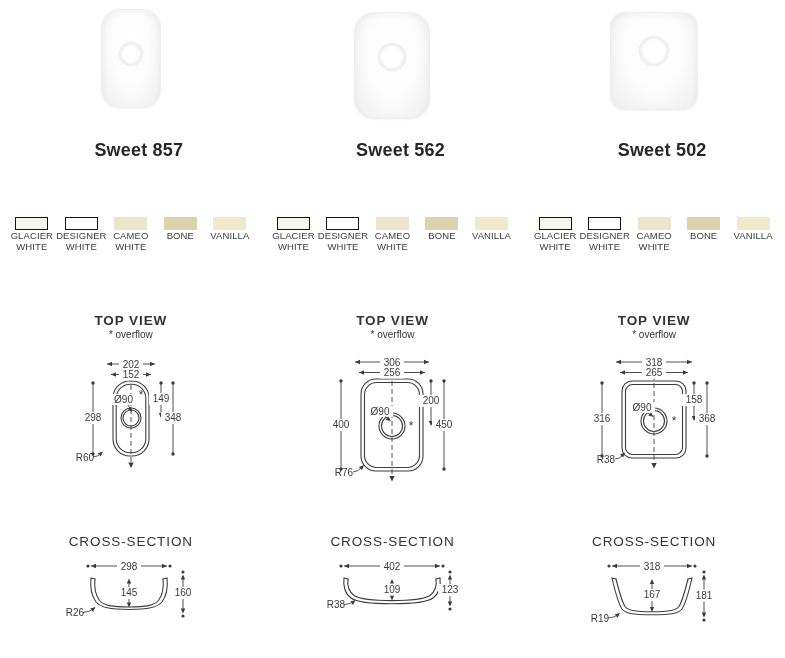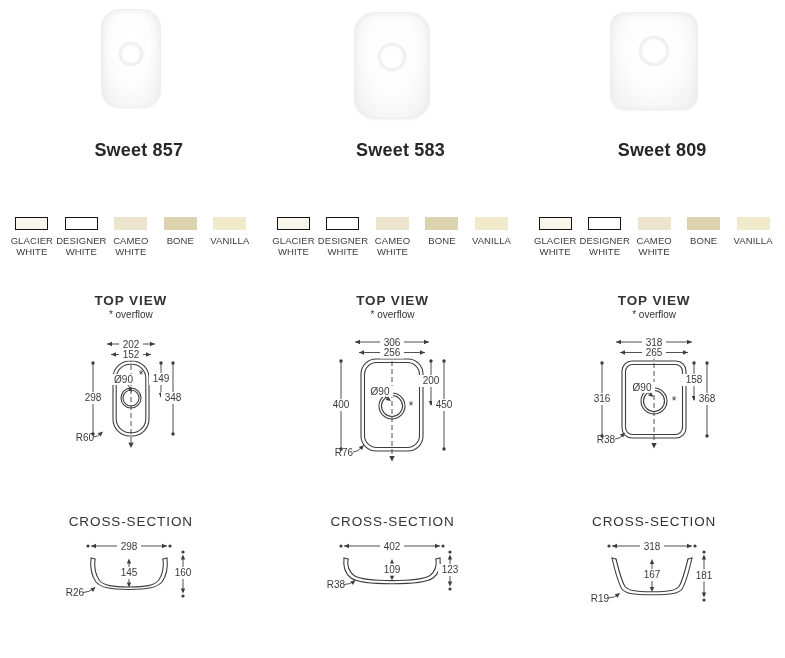--- a/index.html
+++ b/index.html
@@ -21,24 +21,24 @@
   .sink-802 .drain{top:42%;width:23px;height:23px;}
   .sink-809 .drain{top:40%;width:25px;height:25px;}
 
   .name{height:25px;font-size:18px;font-weight:bold;color:#272727;letter-spacing:0.2px;margin-left:16px;}
 
   
   .swatch-row{margin-top:52px;width:244px;display:flex;justify-content:space-between;}
   .swatch{width:46px;display:flex;flex-direction:column;align-items:center;}
   .chip{width:33px;height:13px;box-sizing:border-box;}
   .sw-bordered{border:1.4px solid #141414;}
-  .swatch-label{margin-top:5px;font-size:9.5px;line-height:1.2;text-align:center;color:#3b3b3b;letter-spacing:0.1px;}
+  .swatch-label{font-size:9.5px;line-height:1.2;text-align:center;color:#3b3b3b;letter-spacing:0.1px;}
 
   
-  .tv-title{margin-top:35px;font-size:13.5px;font-weight:600;letter-spacing:0.9px;color:#333;height:16px;}
+  .tv-title{margin-top:60px;font-size:13.5px;font-weight:600;letter-spacing:0.9px;color:#333;height:16px;}
   .tv-note{font-size:10px;color:#333;height:14px;}
   .cs-title{margin-top:44px;font-size:13.5px;font-weight:400;letter-spacing:0.9px;color:#333;height:16px;}
 
   svg.tv{margin-top:12px;display:block;}
   svg.cs{margin-top:6px;display:block;}
 
   .ln{stroke:#3d3d3d;stroke-width:1.1;fill:none;stroke-linecap:round;}
   .dim{stroke:#3d3d3d;stroke-width:0.9;fill:none;}
   .dsh{stroke:#3d3d3d;stroke-width:0.9;fill:none;stroke-dasharray:5 3;}
   .ah{fill:#3d3d3d;stroke:none;}
@@ -171,21 +171,21 @@
       <polygon class="ah" points="64.5,51 59.3,52.5 62.1,55.9"></polygon>
     </svg>
   </div>
 
   <div class="col">
     <div class="img-wrap">
       <div class="sink sink-802">
         <div class="drain"></div>
       </div>
     </div>
-    <div class="name">Sweet 583</div>
+    <div class="name">Sweet 562</div>
 
     <div class="swatch-row">
       <div class="swatch">
           <div class="chip sw-bordered" style="background: rgb(248, 246, 235);"></div>
           <div class="swatch-label">GLACIER WHITE</div>
         </div>
       <div class="swatch">
           <div class="chip sw-bordered" style="background: rgb(255, 255, 255);"></div>
           <div class="swatch-label">DESIGNER WHITE</div>
         </div>
@@ -292,21 +292,21 @@
       <polygon class="ah" points="63.5,44 58.4,45.4 61,48.9"></polygon>
     </svg>
   </div>
 
   <div class="col">
     <div class="img-wrap">
       <div class="sink sink-809">
         <div class="drain"></div>
       </div>
     </div>
-    <div class="name">Sweet 809</div>
+    <div class="name">Sweet 502</div>
 
     <div class="swatch-row">
       <div class="swatch">
           <div class="chip sw-bordered" style="background: rgb(248, 246, 235);"></div>
           <div class="swatch-label">GLACIER WHITE</div>
         </div>
       <div class="swatch">
           <div class="chip sw-bordered" style="background: rgb(255, 255, 255);"></div>
           <div class="swatch-label">DESIGNER WHITE</div>
         </div>

